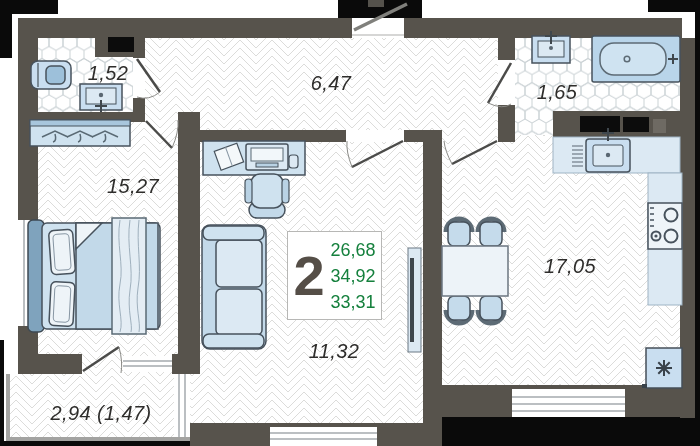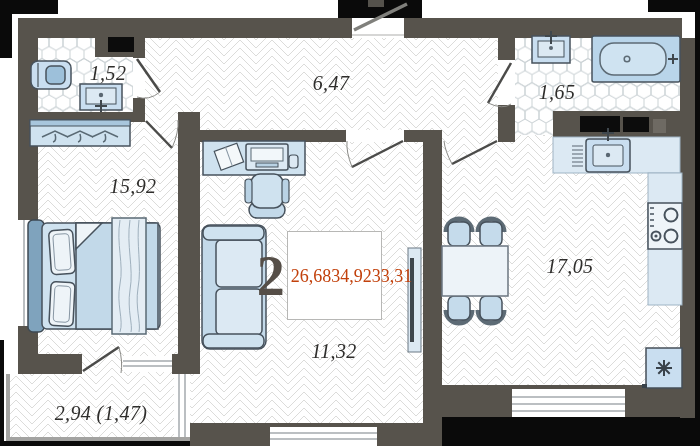--- a/index.html
+++ b/index.html
@@ -1,26 +1,26 @@
 <!DOCTYPE html>
 <html><head>
 <meta charset="utf-8">
 <style>
   html,body{margin:0;padding:0;background:#ffffff;}
   .plan{position:relative;width:700px;height:446px;overflow:hidden;
-        font-family:Liberation Serif, serif;background:#fff;}
+        font-family:Liberation Sans, sans-serif;background:#fff;}
   .plan svg{position:absolute;left:0;top:0;}
   .lbl{position:absolute;text-align:center;font-style:italic;font-size:20px;
        color:#2e2d2b;letter-spacing:.4px;white-space:nowrap;}
   .infobox{position:absolute;left:287px;top:231px;width:93px;height:87px;
            background:#ffffff;border:1px solid #b7b7b5;display:flex;
            align-items:center;justify-content:center;gap:6px;}
   .infobox .big{font-size:56px;font-weight:600;color:#554e47;line-height:1;}
-  .infobox .stats{display:flex;flex-direction:row;font-size:18px;
-                  color:#c2410c;line-height:26px;font-weight:400;}
+  .infobox .stats{display:flex;flex-direction:column;font-size:18px;
+                  color:#15803d;line-height:26px;font-weight:400;}
 </style>
 </head>
 <body>
 
 <div class="plan">
 <svg width="700" height="446" viewBox="0 0 700 446">
   <defs>
     <pattern id="hb" width="32" height="16" patternUnits="userSpaceOnUse">
       <rect width="32" height="16" fill="#ffffff"></rect>
       <path d="M0,16 L16,0 M0,8 L16,-8 M0,24 L16,8 M16,0 L32,16 M16,-8 L32,8 M16,8 L32,24" stroke="#dcdcda" stroke-width="1" fill="none"></path>
@@ -289,21 +289,21 @@
       <rect x="538" y="41" width="26" height="16" fill="#dce9f3" stroke-width="1"></rect>
       <circle cx="551" cy="48" r="2" fill="#5a6772" stroke="none"></circle>
       <path d="M551,31 V44 M545,36 H557" stroke="#3f474d" stroke-width="2"></path>
     </g>
   </g>
 </svg>
 
   <div class="lbl" style="left:58px;top:62px;width:100px">1,52</div>
   <div class="lbl" style="left:281px;top:72px;width:100px">6,47</div>
   <div class="lbl" style="left:507px;top:81px;width:100px">1,65</div>
-  <div class="lbl" style="left:83px;top:175px;width:100px">15,92</div>
+  <div class="lbl" style="left:83px;top:175px;width:100px">15,27</div>
   <div class="lbl" style="left:520px;top:255px;width:100px">17,05</div>
   <div class="lbl" style="left:284px;top:340px;width:100px">11,32</div>
   <div class="lbl" style="left:31px;top:402px;width:140px">2,94 (1,47)</div>
 
   <div class="infobox">
     <div class="big">2</div>
     <div class="stats">
       <div>26,68</div>
       <div>34,92</div>
       <div>33,31</div>

